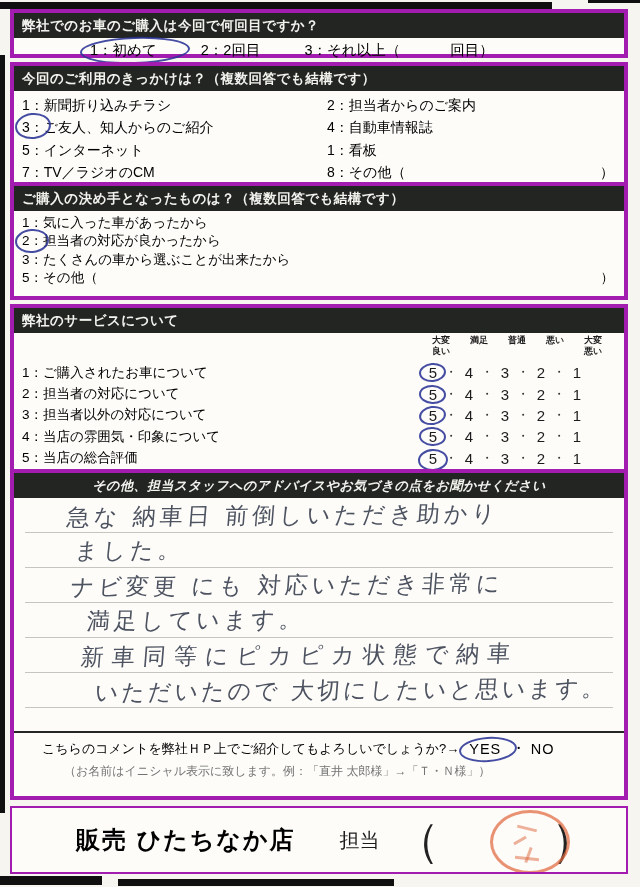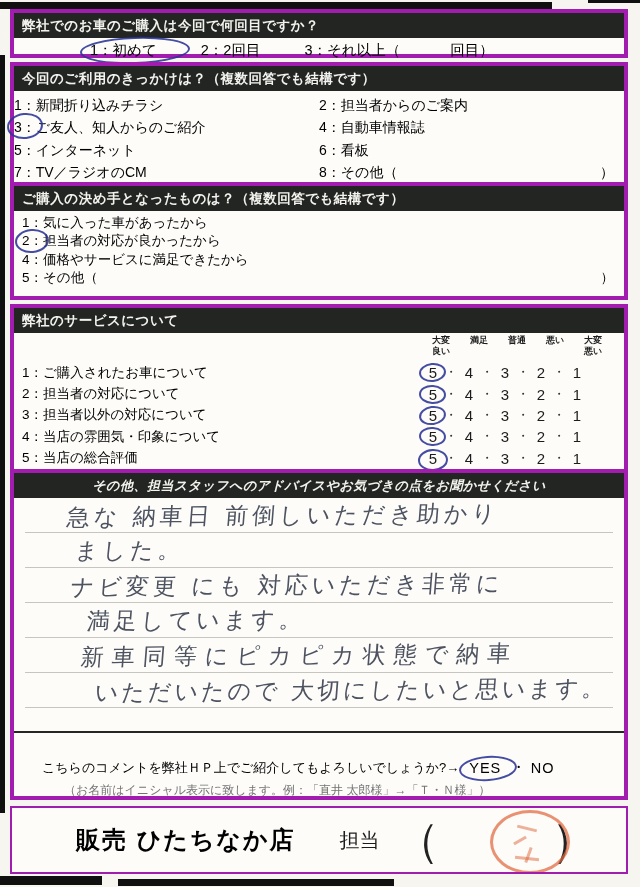--- a/index.html
+++ b/index.html
@@ -36,21 +36,21 @@
   .opt-row {
     display:flex; align-items:center; padding:3px 8px 2px 76px;
     font-size:14.5px; white-space:nowrap;
   }
   .opt-row .opt { position:relative; }
   .opt-row .opt + .opt { margin-left:44px; }
   .spacer48 { display:inline-block; width:50px; }
   
   .grid2 {
     display:grid; grid-template-columns:305px 1fr;
-    padding:3px 8px 2px 0; font-size:14px; line-height:22.3px;
+    padding:3px 8px 2px 8px; font-size:14px; line-height:22.3px;
     white-space:nowrap;
   }
   .cell { position:relative; }
   .cell .tail { position:absolute; right:2px; }
   
   .list { padding:3px 8px 2px 8px; font-size:13.5px; line-height:18.4px; white-space:nowrap; }
   .list .row { position:relative; }
   .list .tail { position:absolute; right:2px; }
   .numwrap { position:relative; display:inline-block; }
   
@@ -73,21 +73,21 @@
   .hw {
     position:absolute; bottom:1px; font-size:23px; color:#4d5360;
     letter-spacing:4px; white-space:nowrap;
     transform:skewX(-5deg) rotate(-.5deg);
     font-family:"DejaVu Sans", sans-serif;
   }
   .blank-gap { height:23px; }
   .divider { border-top:2px solid #262626; }
   .hp-line {
     display:flex; align-items:center; font-size:13px;
-    padding:6px 14px 0 28px; white-space:nowrap;margin-top:19px;
+    padding:6px 14px 0 28px; white-space:nowrap;
   }
   .hp-line .yesno { font-size:14.5px; letter-spacing:1px; font-weight:500; }
   .hp-yes { position:relative; margin-left:10px; }
   .pen.yes { width:58px; height:25px; left:-10px; top:-4px; transform:rotate(-4deg); border-width:2.5px; }
   .hp-sep { margin:0 4px 0 10px; }
   .hp-note { font-size:12px; padding:5px 0 0 50px; white-space:nowrap; color:#737373; }
   
   .footer-box { display:flex; align-items:center; position:relative; overflow:hidden; }
   .store { font-size:24px; font-weight:bold; letter-spacing:2px; margin-left:64px; white-space:nowrap; }
   .tanto { font-size:20px; margin-left:44px; color:#1b1b1b; }
@@ -144,40 +144,40 @@
       <div class="cell"><span>1：新聞折り込みチラシ</span></div>
       <div class="cell"><span>2：担当者からのご案内</span></div>
       <div class="cell">
         <span class="numwrap">
           <span>3：ご友人、知人からのご紹介</span>
           <span class="pen" style="left:-7px;top:-3px;width:36px;height:26px;transform:rotate(-6deg);"></span>
         </span>
       </div>
       <div class="cell"><span>4：自動車情報誌</span></div>
       <div class="cell"><span>5：インターネット</span></div>
-      <div class="cell"><span>6：看板</span></div>
+      <div class="cell"><span>1：看板</span></div>
       <div class="cell"><span>7：TV／ラジオのCM</span></div>
       <div class="cell">
         <span>8：その他（</span>
         <span class="tail">）</span>
       </div>
     </div>
   </div>
 
   <div class="box" style="top:182px;height:118px;">
     <div class="hdr">ご購入の決め手となったものは？（複数回答でも結構です）</div>
     <div class="list">
       <div class="row"><span>1：気に入った車があったから</span></div>
       <div class="row">
         <span class="numwrap">
           <span>2：担当者の対応が良かったから</span>
           <span class="pen" style="left:-7px;top:-3px;width:34px;height:24px;transform:rotate(-5deg);"></span>
         </span>
       </div>
-      <div class="row"><span>4：価格やサービスに満足できたから</span></div>
+      <div class="row"><span>3：たくさんの車から選ぶことが出来たから</span></div>
       <div class="row">
         <span>5：その他（</span>
         <span class="tail">）</span>
       </div>
     </div>
   </div>
 
   <div class="box" style="top:304px;height:189px;">
     <div class="hdr">弊社のサービスについて</div>
     <div class="scale-head">

